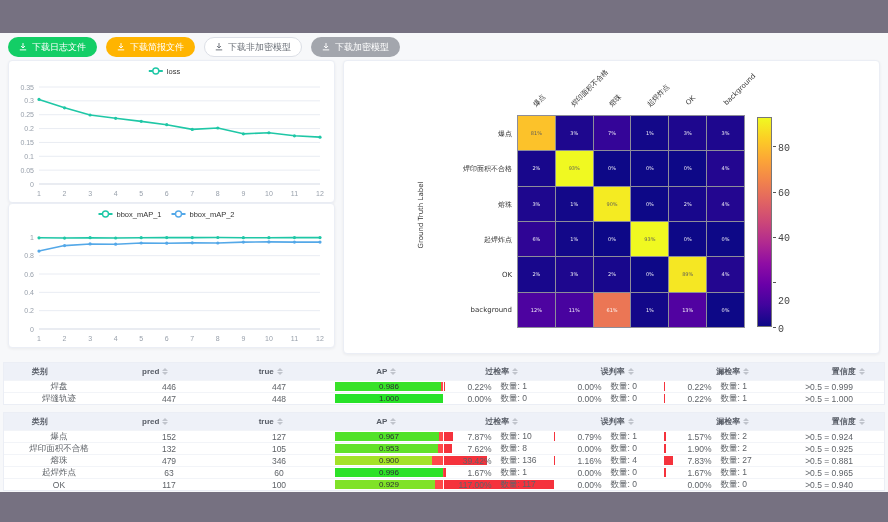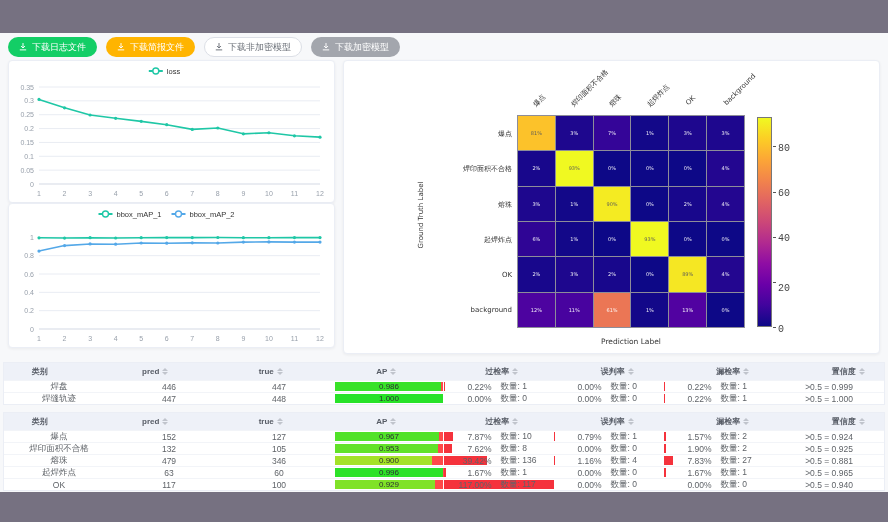--- a/index.html
+++ b/index.html
@@ -271,27 +271,26 @@
           <div class="cm-cell" style="background: rgb(13, 8, 135); color: rgba(255, 255, 255, 0.92);">0%</div>
           <div class="cm-cell" style="background: rgb(245, 231, 35); color: rgba(90, 90, 90, 0.95);">89%</div>
           <div class="cm-cell" style="background: rgb(35, 6, 144); color: rgba(255, 255, 255, 0.92);">4%</div>
           <div class="cm-cell" style="background: rgb(77, 3, 160); color: rgba(255, 255, 255, 0.92);">12%</div>
           <div class="cm-cell" style="background: rgb(72, 3, 159); color: rgba(255, 255, 255, 0.92);">11%</div>
           <div class="cm-cell" style="background: rgb(235, 118, 85); color: rgba(255, 255, 255, 0.92);">61%</div>
           <div class="cm-cell" style="background: rgb(19, 8, 137); color: rgba(255, 255, 255, 0.92);">1%</div>
           <div class="cm-cell" style="background: rgb(81, 2, 161); color: rgba(255, 255, 255, 0.92);">13%</div>
           <div class="cm-cell" style="background: rgb(13, 8, 135); color: rgba(255, 255, 255, 0.92);">0%</div>
         </div>
-      <div class="cm-axis-x">Prediction Label</div>
       <div class="cm-colorbar" id="cm-colorbar" style="background: linear-gradient(to top, rgb(13, 8, 135) 0%, rgb(65, 4, 157) 10%, rgb(106, 0, 168) 20%, rgb(143, 13, 164) 30%, rgb(177, 42, 144) 40%, rgb(204, 71, 120) 50%, rgb(225, 100, 98) 60%, rgb(242, 132, 75) 70%, rgb(252, 166, 54) 80%, rgb(252, 206, 37) 90%, rgb(240, 249, 33) 100%);"></div>
       <div id="cm-colorbar-ticks">
           <div class="cm-cbtickline" style="left: 429px; top: 266px;"></div>
           <div class="cm-cbtick" style="left: 434px; top: 262.5px;">0</div>
           <div class="cm-cbtickline" style="left: 429px; top: 220.839px;"></div>
-          <div class="cm-cbtick" style="left: 434px; top: 222px;">20</div>
+          <div class="cm-cbtick" style="left: 434px; top: 235px;">20</div>
           <div class="cm-cbtickline" style="left: 429px; top: 175.677px;"></div>
           <div class="cm-cbtick" style="left: 434px; top: 172.177px;">40</div>
           <div class="cm-cbtickline" style="left: 429px; top: 130.516px;"></div>
           <div class="cm-cbtick" style="left: 434px; top: 127.016px;">60</div>
           <div class="cm-cbtickline" style="left: 429px; top: 85.3548px;"></div>
           <div class="cm-cbtick" style="left: 434px; top: 81.8548px;">80</div>
         </div>
     </div>
   </div>
 

